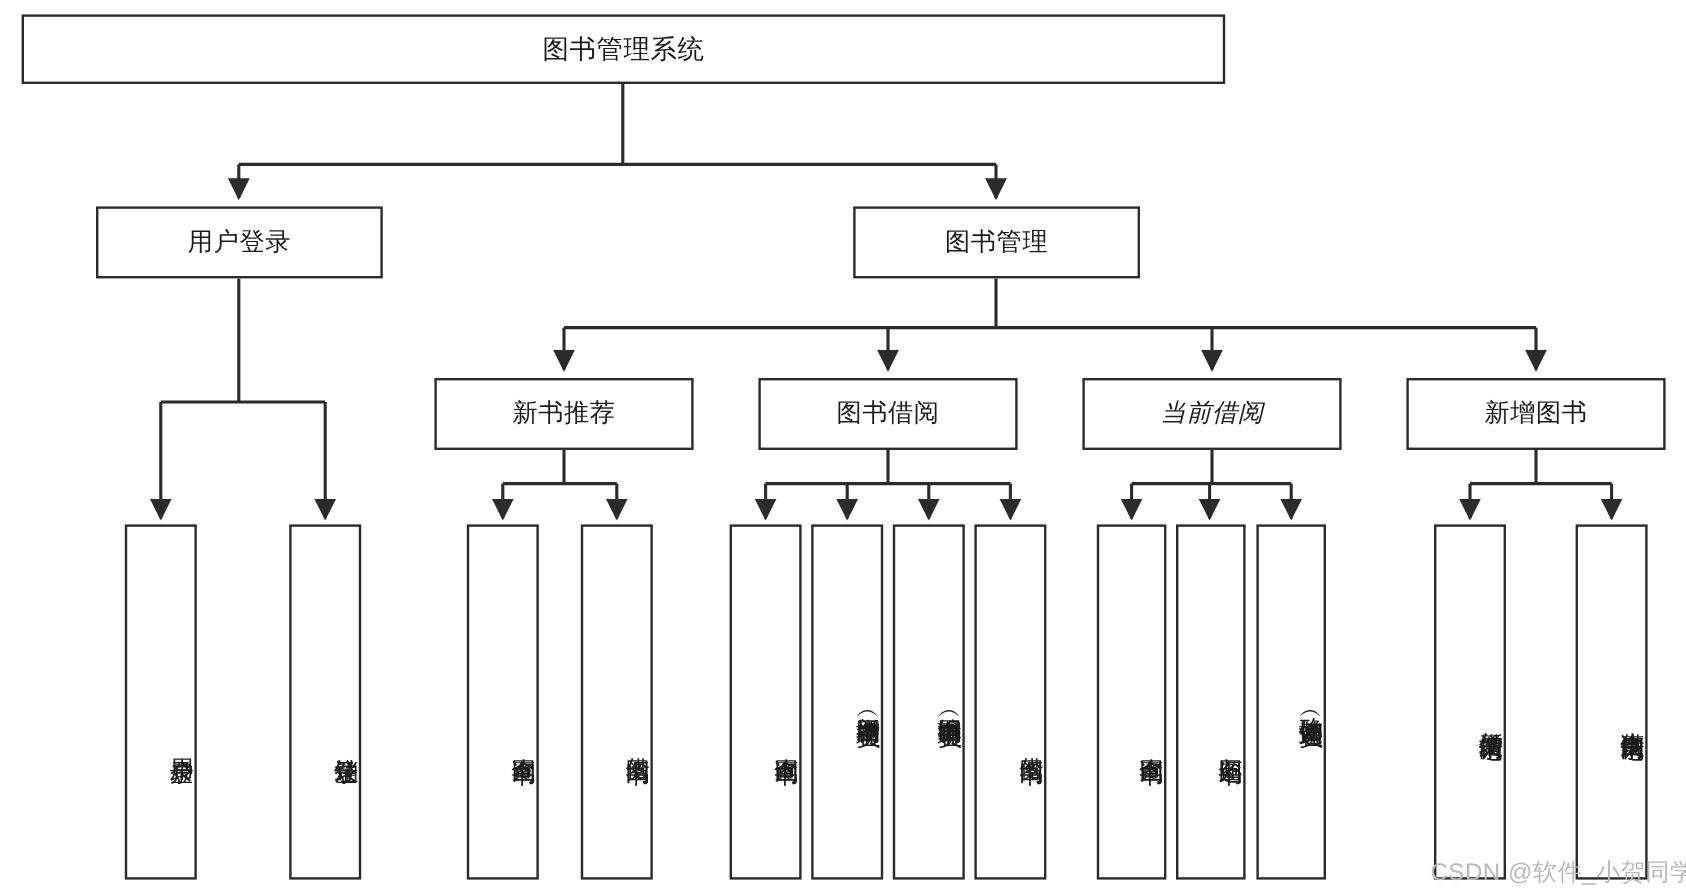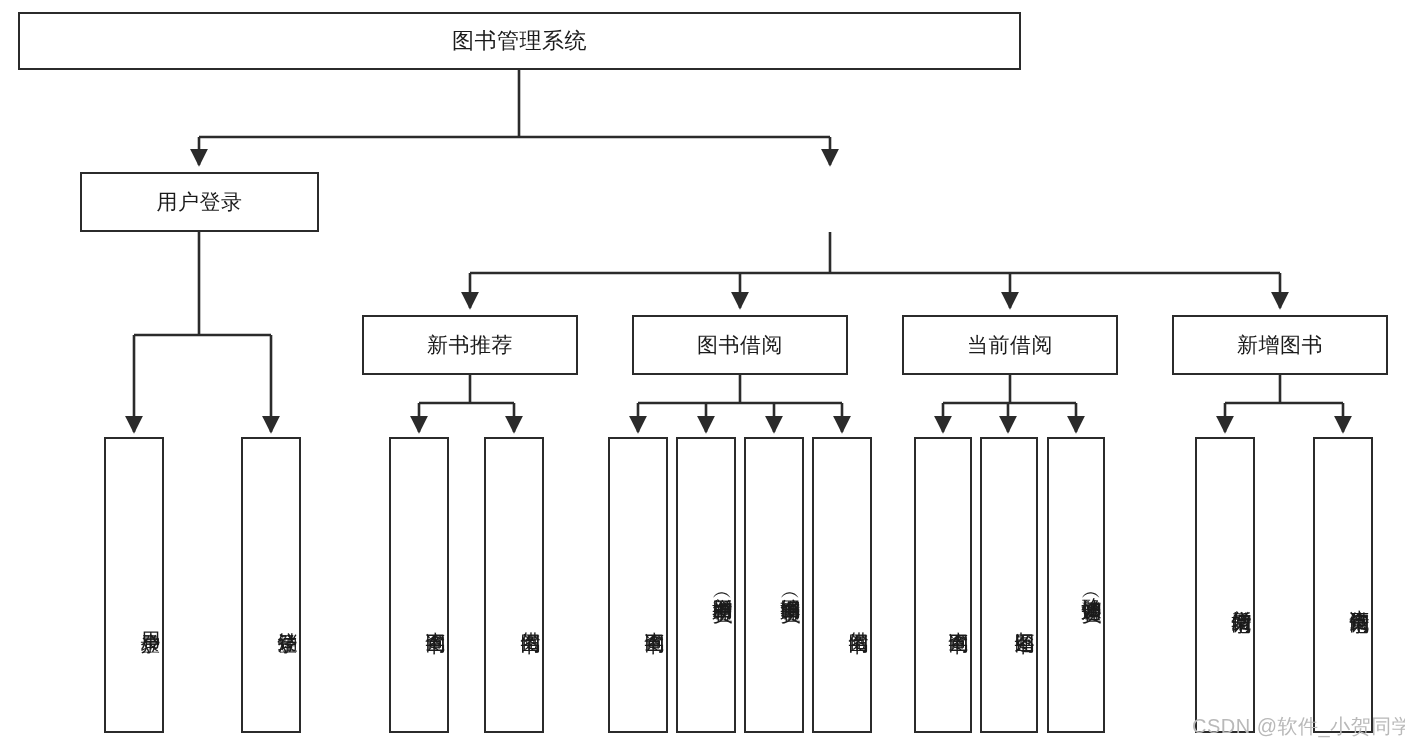--- a/index.html
+++ b/index.html
@@ -115,24 +115,25 @@
       <path d="M 1280 375 L 1280 403"></path>
       <path d="M 1225 403 L 1343 403"></path>
       <path d="M 1225 403 L 1225 432" marker-end="url(#arrow)"></path>
       <path d="M 1343 403 L 1343 432" marker-end="url(#arrow)"></path>
     </g>
   </svg>
 
   <div class="node h root" style="left:18px; top:12px; width:1003px; height:58px;">图书管理系统</div>
 
   <div class="node h" style="left:80px; top:172px; width:239px; height:60px;">用户登录</div>
+  <div class="node h" style="left:711px; top:172px; width:239px; height:60px;">图书管理</div>
 
   <div class="node h" style="left:632px; top:315px; width:216px; height:60px;">图书借阅</div>
   <div class="node h" style="left:362px; top:315px; width:216px; height:60px;">新书推荐</div>
-  <div class="node h" style="left:902px; top:315px; width:216px; height:60px;">当前借阅</div>
+  <div class="node h" style="left:902px; top:315px; width:216px; height:60px;font-style:italic;">当前借阅</div>
   <div class="node h" style="left:1172px; top:315px; width:216px; height:60px;">新增图书</div>
 
   <div class="node v" style="left:104px; top:437px; width:60px; height:296px; padding-top:72px;">用户登录</div>
   <div class="node v" style="left:241px; top:437px; width:60px; height:296px; padding-top:72px;">注销登录</div>
 
   <div class="node v" style="left:389px; top:437px; width:60px; height:296px; padding-top:72px;">查询图书</div>
   <div class="node v" style="left:484px; top:437px; width:60px; height:296px; padding-top:72px;">借阅图书</div>
 
   <div class="node v" style="left:608px; top:437px; width:60px; height:296px; padding-top:72px;">查询图书</div>
   <div class="node v" style="left:676px; top:437px; width:60px; height:296px; padding-top:8px;">新增图书（管理员）</div>

